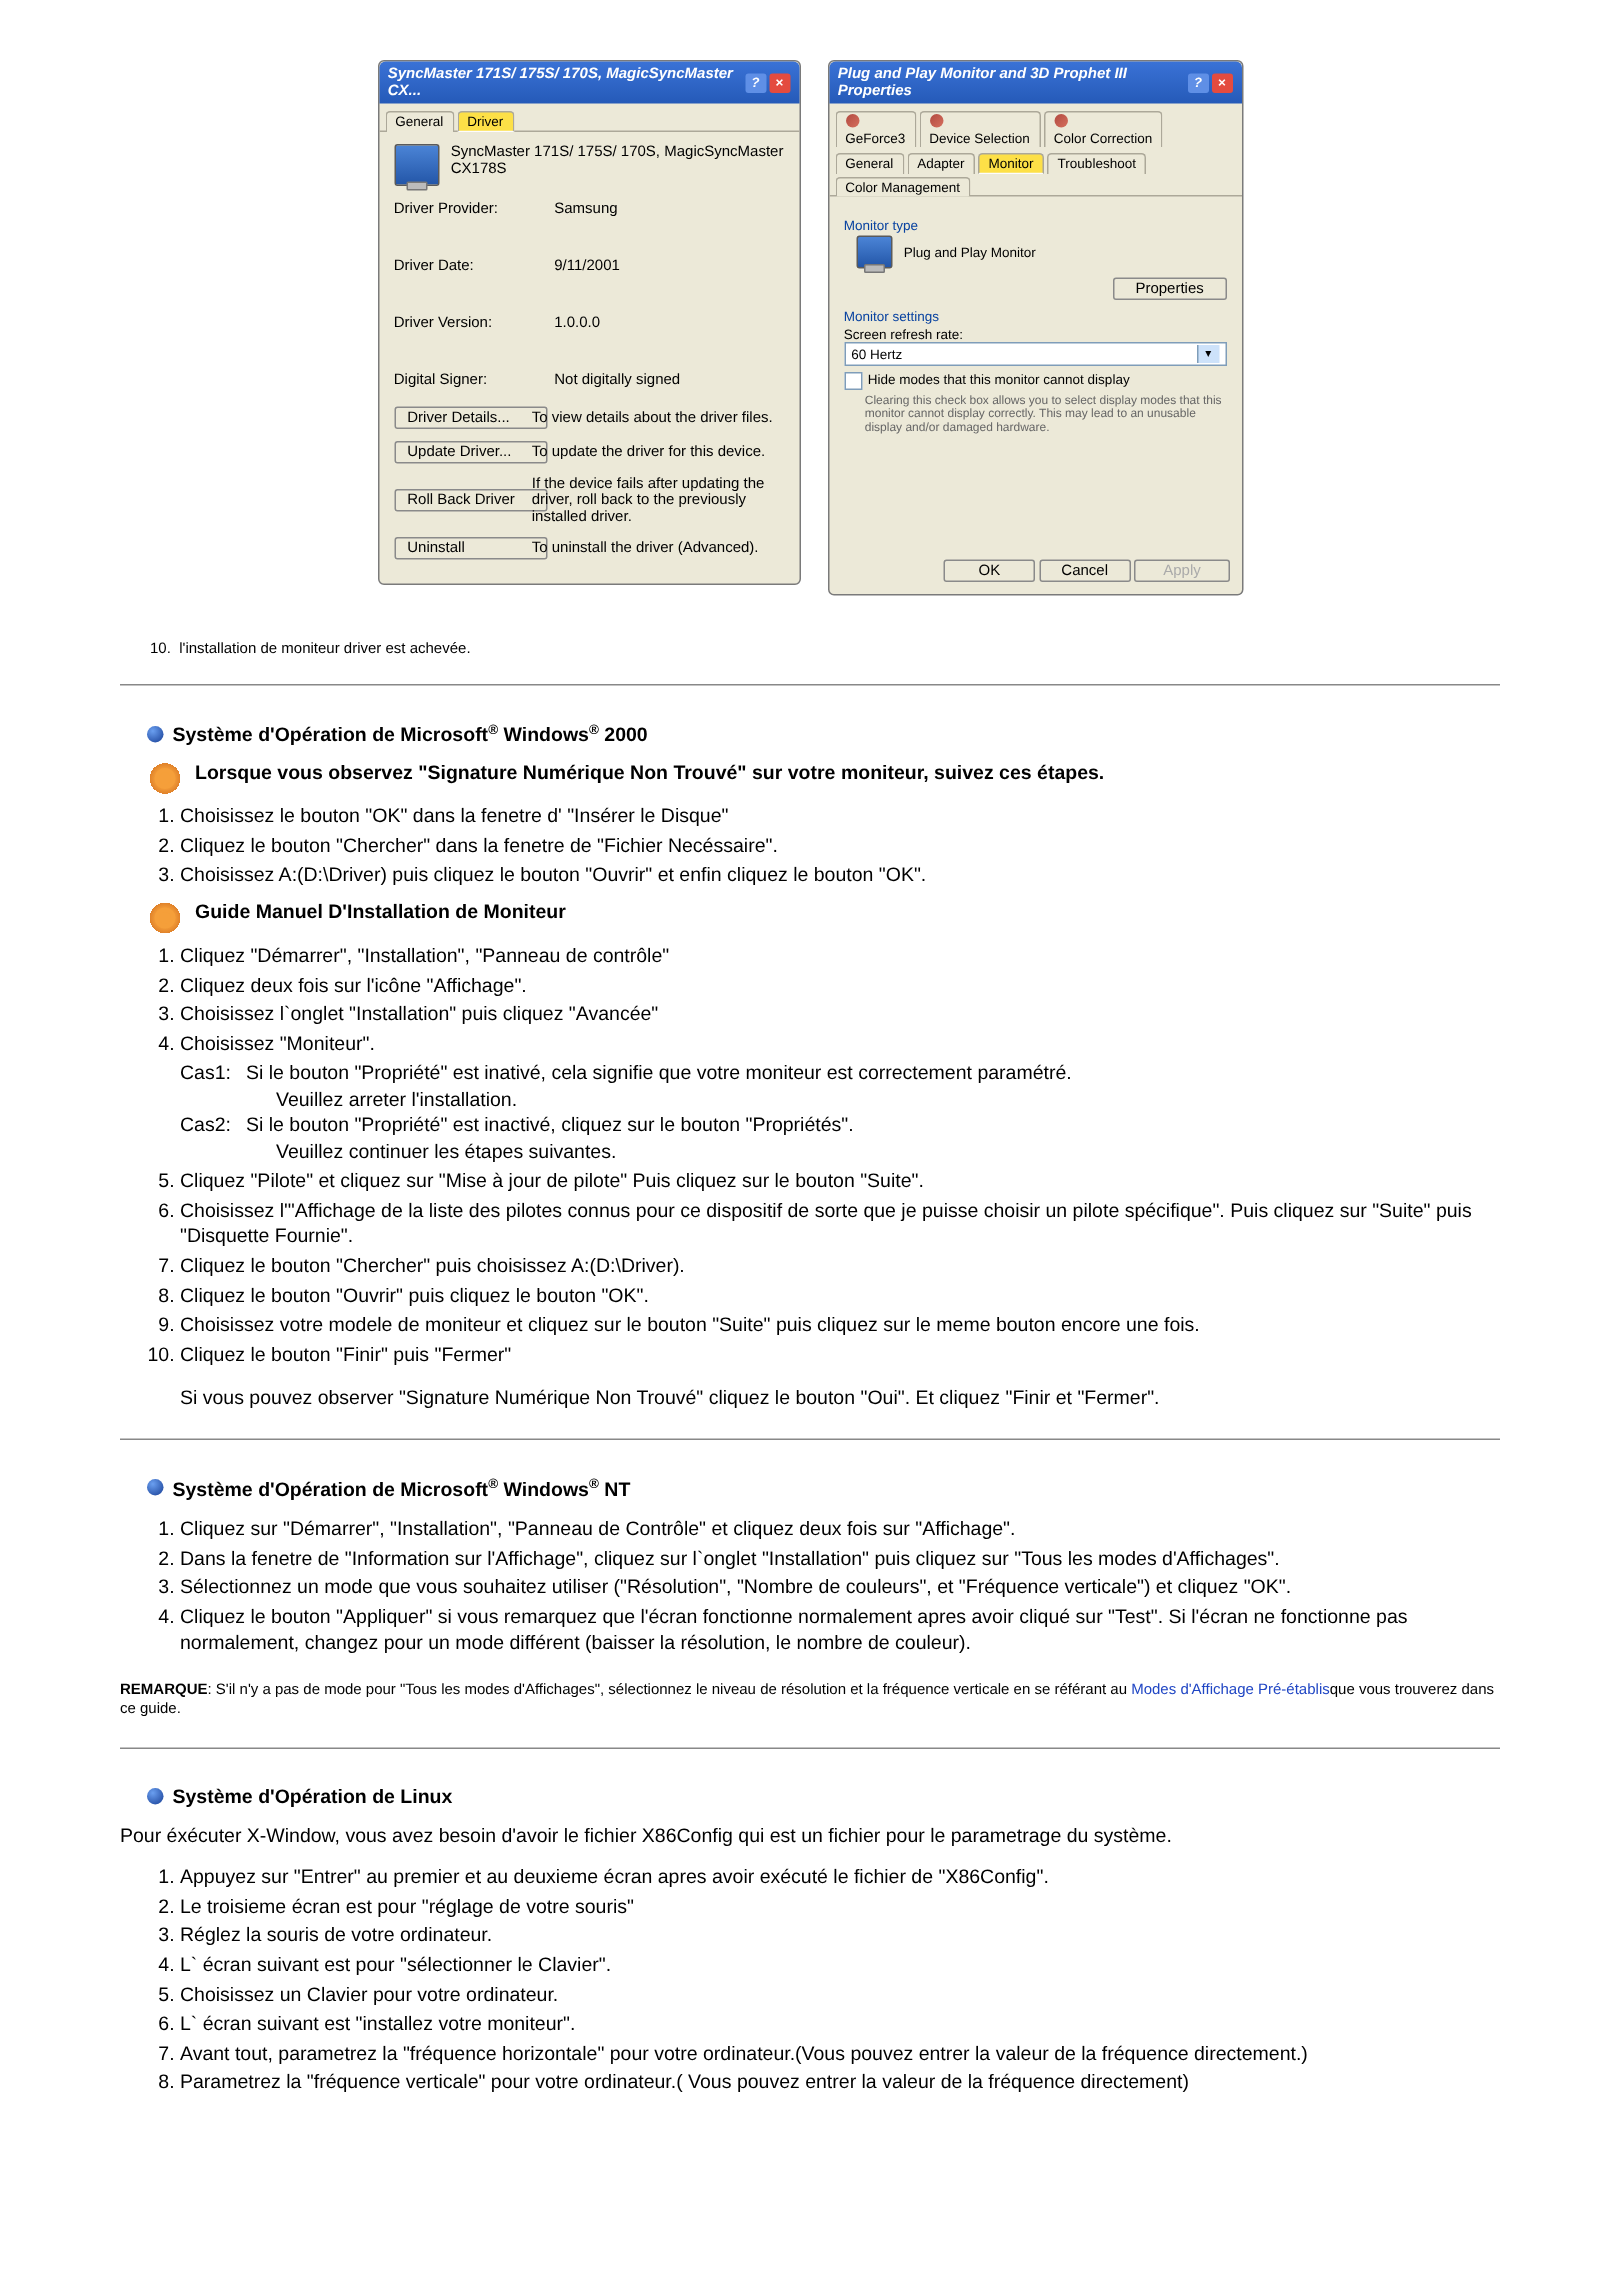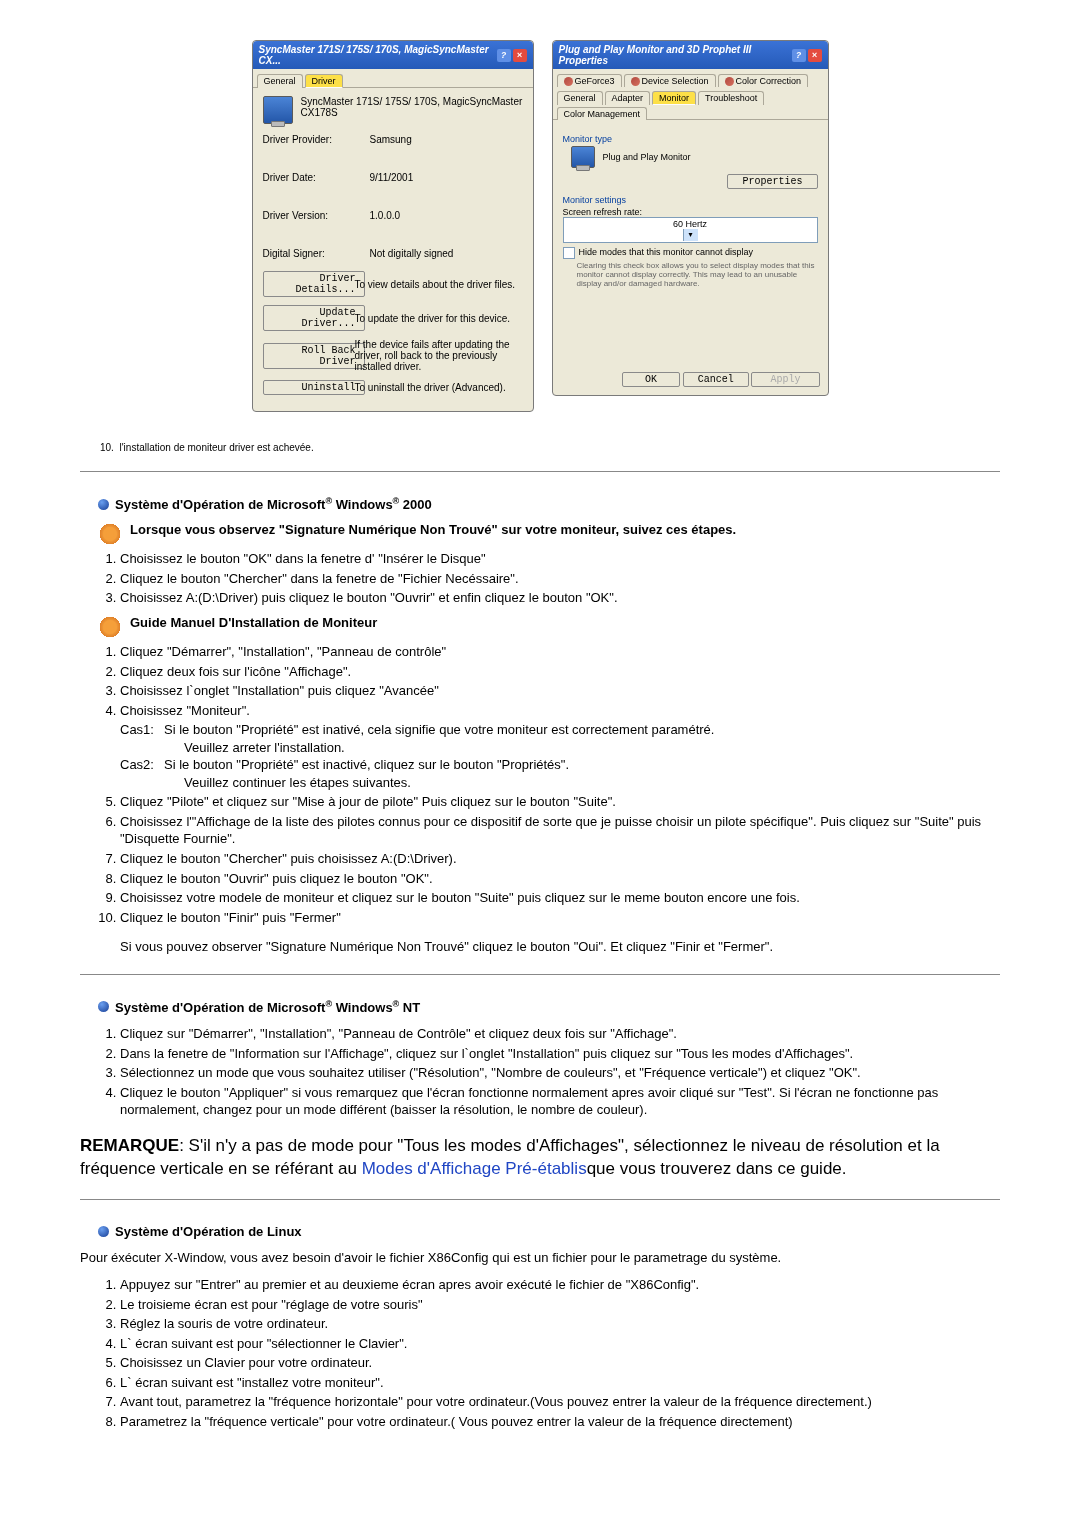--- a/index.html
+++ b/index.html
@@ -73,22 +73,23 @@
     top: 1px;
   }
   .tab.active {
     background: #fde047;
     font-weight: normal;
     z-index: 2;
     border-bottom: 1px solid #fcfcfe;
   }
   .tab.icon-tab {
     display: flex;
-    align-items: center;
+    align-items: flex-start;
     gap: 2px;
+    flex-direction: column;
   }
   .nv-icon {
     width: 9px;
     height: 9px;
     background: linear-gradient(135deg, #b14940, #d6705e);
     border-radius: 50%;
     display: inline-block;
   }
   .dialog-body {
     padding: 8px 10px;
@@ -126,22 +127,21 @@
     margin-bottom: 12px;
     gap: 27px;
   }
   .btn {
     background: #ece9d8;
     border: 1px solid #8a8a8a;
     border-radius: 2px;
     padding: 1px 8px;
     font-size: 10px;
     display: inline-block;
-    text-align: right;
-    font-family: Liberation Mono, monospace;
+    text-align: left;
   }
   .btn-row {
     display: grid;
     grid-template-columns: 84px 1fr;
     align-items: center;
     gap: 8px;
     margin-bottom: 8px;
     font-size: 10px;
   }
   .btn-row .btn { width: 84px; text-decoration: underline dotted transparent; }
@@ -155,21 +155,20 @@
     margin: 6px 0 2px;
   }
   .select-box {
     border: 1px solid #7f9db9;
     background: #fff;
     padding: 1px 4px;
     font-size: 9px;
     display: flex;
     justify-content: space-between;
     align-items: center;
-    flex-direction: column;
   }
   .select-box .dd {
     width: 14px; height: 12px;
     background: #cde2fa;
     border-left:1px solid #7f9db9;
     display:flex; align-items:center; justify-content:center;
     font-size:8px; line-height:1;
   }
   .checkbox-row {
     display: flex;
@@ -406,21 +405,21 @@
   <span>
     <span>Système d'Opération de Microsoft</span><sup>®</sup><span> Windows</span><sup>®</sup><span> NT</span>
   </span>
 </div>
 <ol class="steps">
   <li>Cliquez sur "Démarrer", "Installation", "Panneau de Contrôle" et cliquez deux fois sur "Affichage".</li>
   <li>Dans la fenetre de "Information sur l'Affichage", cliquez sur l`onglet "Installation" puis cliquez sur "Tous les modes d'Affichages".</li>
   <li>Sélectionnez un mode que vous souhaitez utiliser ("Résolution", "Nombre de couleurs", et "Fréquence verticale") et cliquez "OK".</li>
   <li>Cliquez le bouton "Appliquer" si vous remarquez que l'écran fonctionne normalement apres avoir cliqué sur "Test". Si l'écran ne fonctionne pas normalement, changez pour un mode différent (baisser la résolution, le nombre de couleur).</li>
 </ol>
-<div style="margin:16px 0 0 0; font-size:17px; line-height:1.35">
+<div style="margin:16px 0 0 0; font-size:10px; line-height:1.35">
   <b>REMARQUE</b><span>: S'il n'y a pas de mode pour "Tous les modes d'Affichages", sélectionnez le niveau de résolution et la fréquence verticale en se référant au </span><a href="#" class="link">Modes d'Affichage Pré-établis</a><span>que vous trouverez dans ce guide.</span>
 </div>
 
 <hr class="sep">
 
 <div class="heading-line">
   <span class="bullet-blue"></span>
   <span>Système d'Opération de Linux</span>
 </div>
 <div style="margin:8px 0 10px 0; font-size:13px; line-height:1.35">Pour éxécuter X-Window, vous avez besoin d'avoir le fichier X86Config qui est un fichier pour le parametrage du système.</div>

